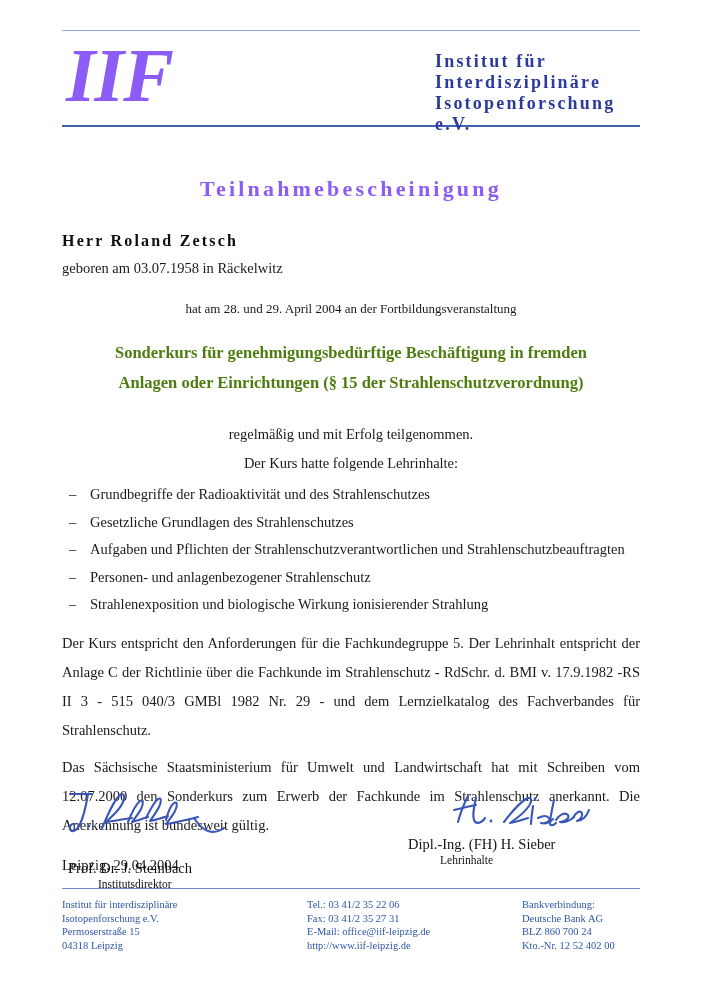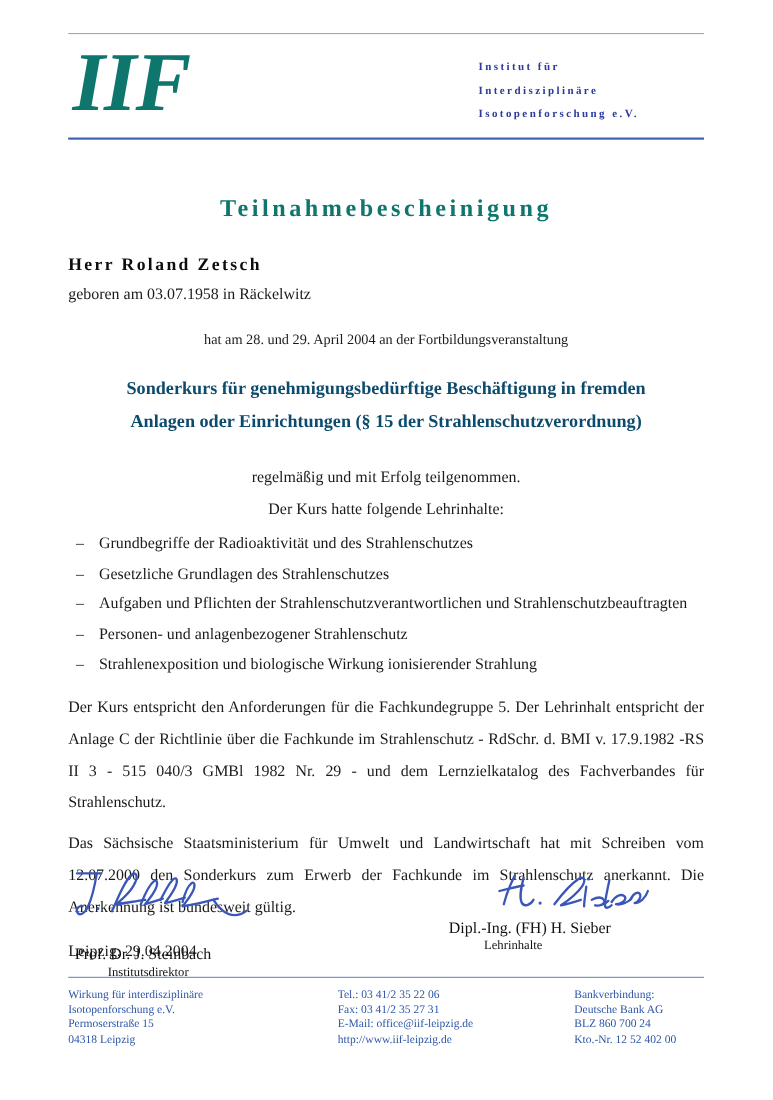--- a/index.html
+++ b/index.html
@@ -47,48 +47,48 @@
   }
   .logo {
     position: absolute;
     left: 4px;
     top: 6px;
     font-family: "Liberation Serif", "DejaVu Serif", serif;
     font-style: italic;
     font-weight: bold;
     font-size: 76px;
     line-height: 76px;
-    color: #0f766e;
+    color: #8b5cf6;
     letter-spacing: -1px;
   }
   .org-lines {
     position: absolute;
     left: 373px;
     top: 20px;
     font-family: "Liberation Serif", "DejaVu Serif", serif;
     font-weight: bold;
-    font-size: 10px;
+    font-size: 18px;
     line-height: 21px;
     color: #2b3a9c;
     letter-spacing: 2.2px;
   }
 
   
   .content {
     position: absolute;
     left: 62px;
     top: 176px;
     width: 578px;
   }
   .doc-title {
     text-align: center;
     font-size: 22px;
     font-weight: bold;
     letter-spacing: 3.2px;
-    color: #0f766e;
+    color: #8b5cf6;
     margin: 0 0 30px 0;
   }
   .recipient-name {
     font-size: 16px;
     font-weight: bold;
     letter-spacing: 2.2px;
     color: #0d0d0d;
     margin: 0 0 10px 0;
   }
   .birth-line {
@@ -100,21 +100,21 @@
     text-align: center;
     font-size: 13px;
     margin: 0 0 21px 0;
   }
   .course-title {
     text-align: center;
     font-size: 16.5px;
     font-weight: bold;
     line-height: 30px;
     margin: 0 0 24px 0;
-    color: #0c4a6e;
+    color: #4d7c0f;
   }
   .course-title .ct-line { display: block; }
 
   .para {
     font-size: 14.5px;
     line-height: 24.5px;
     margin: 0 0 4px 0;
     text-align: center;
   }
   .para-justify {
@@ -320,21 +320,21 @@
       <div class="sig-name">Dipl.-Ing. (FH) H. Sieber</div>
       <div class="sig-role">Lehrinhalte</div>
     </div>
   </div>
 
   <div class="footer">
     <div class="footer-rule"></div>
     <div class="footer-cols">
 
       <div class="fcol fcol-1">
-        <div>Wirkung für interdisziplinäre</div>
+        <div>Institut für interdisziplinäre</div>
         <div>Isotopenforschung e.V.</div>
         <div>Permoserstraße 15</div>
         <div>04318 Leipzig</div>
       </div>
 
       <div class="fcol fcol-2">
         <div>Tel.: 03 41/2 35 22 06</div>
         <div>Fax: 03 41/2 35 27 31</div>
         <div>E-Mail: office@iif-leipzig.de</div>
         <div>http://www.iif-leipzig.de</div>

